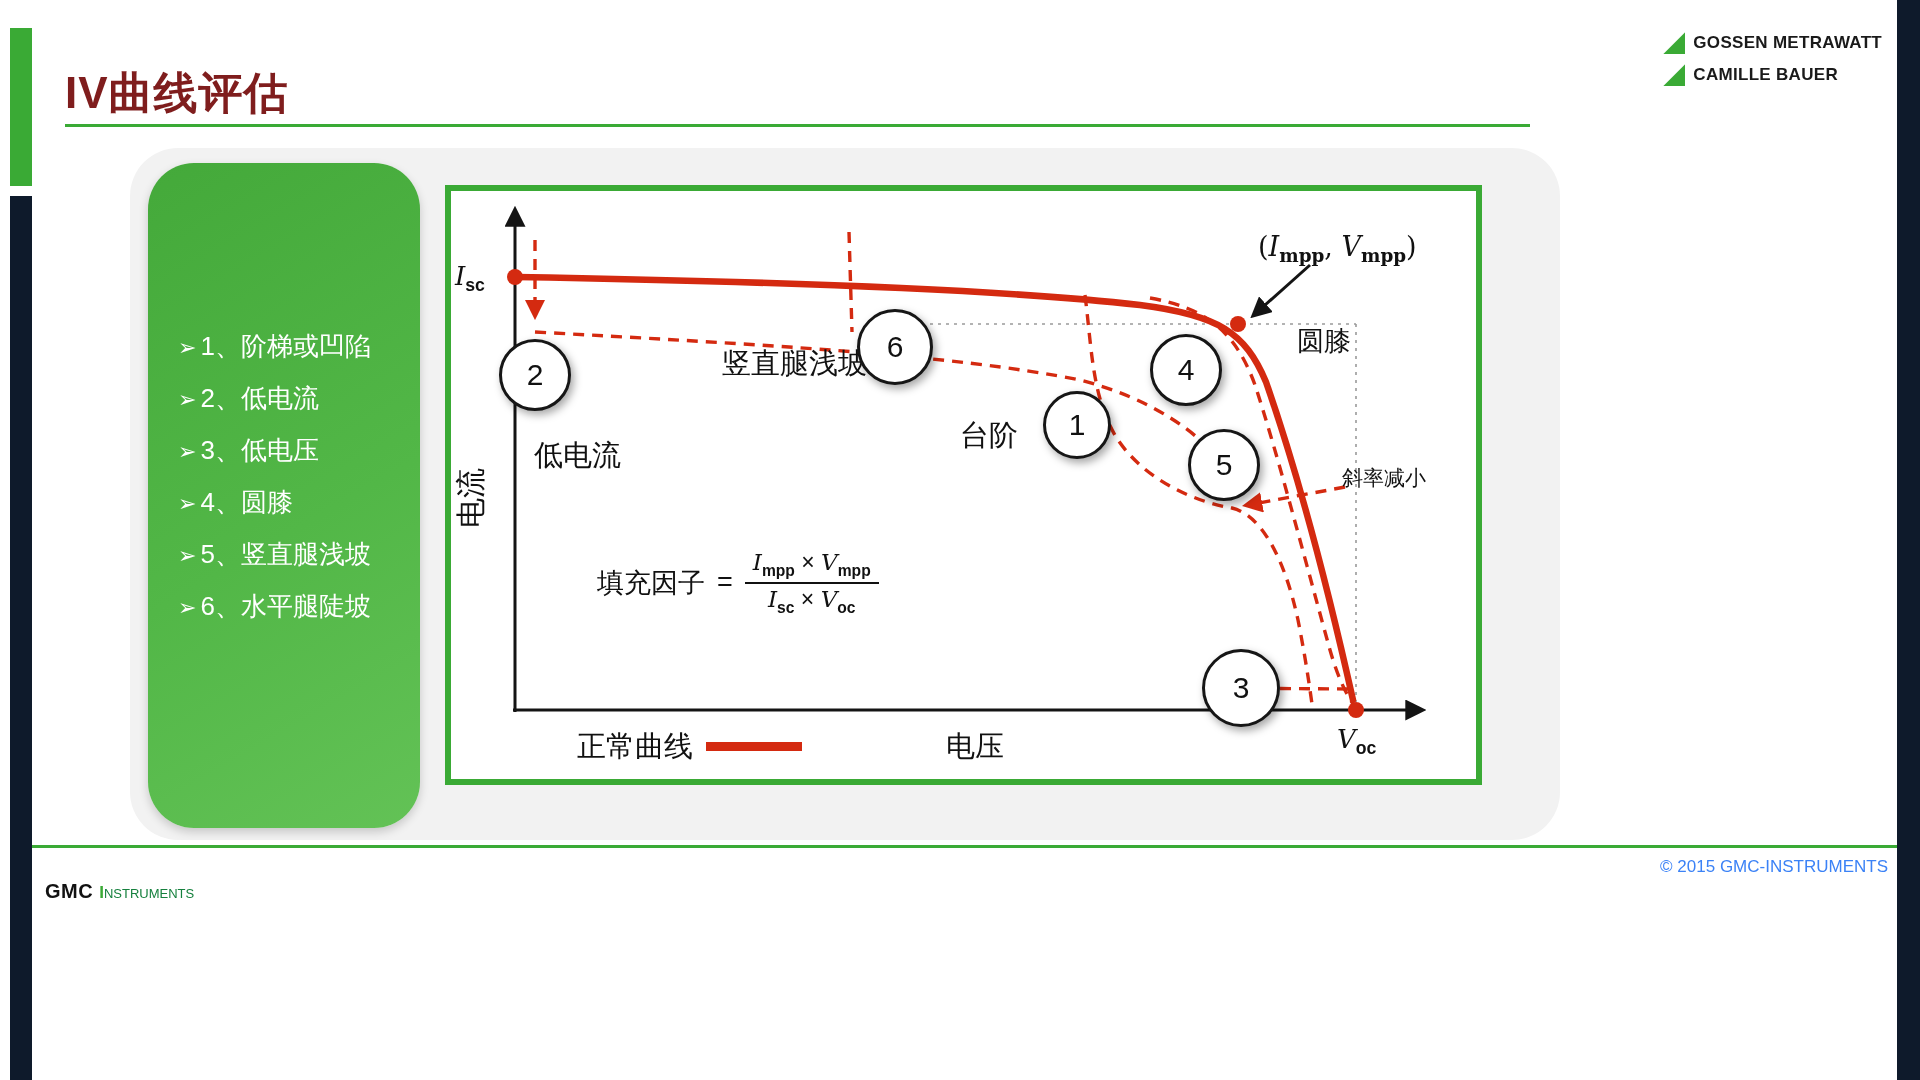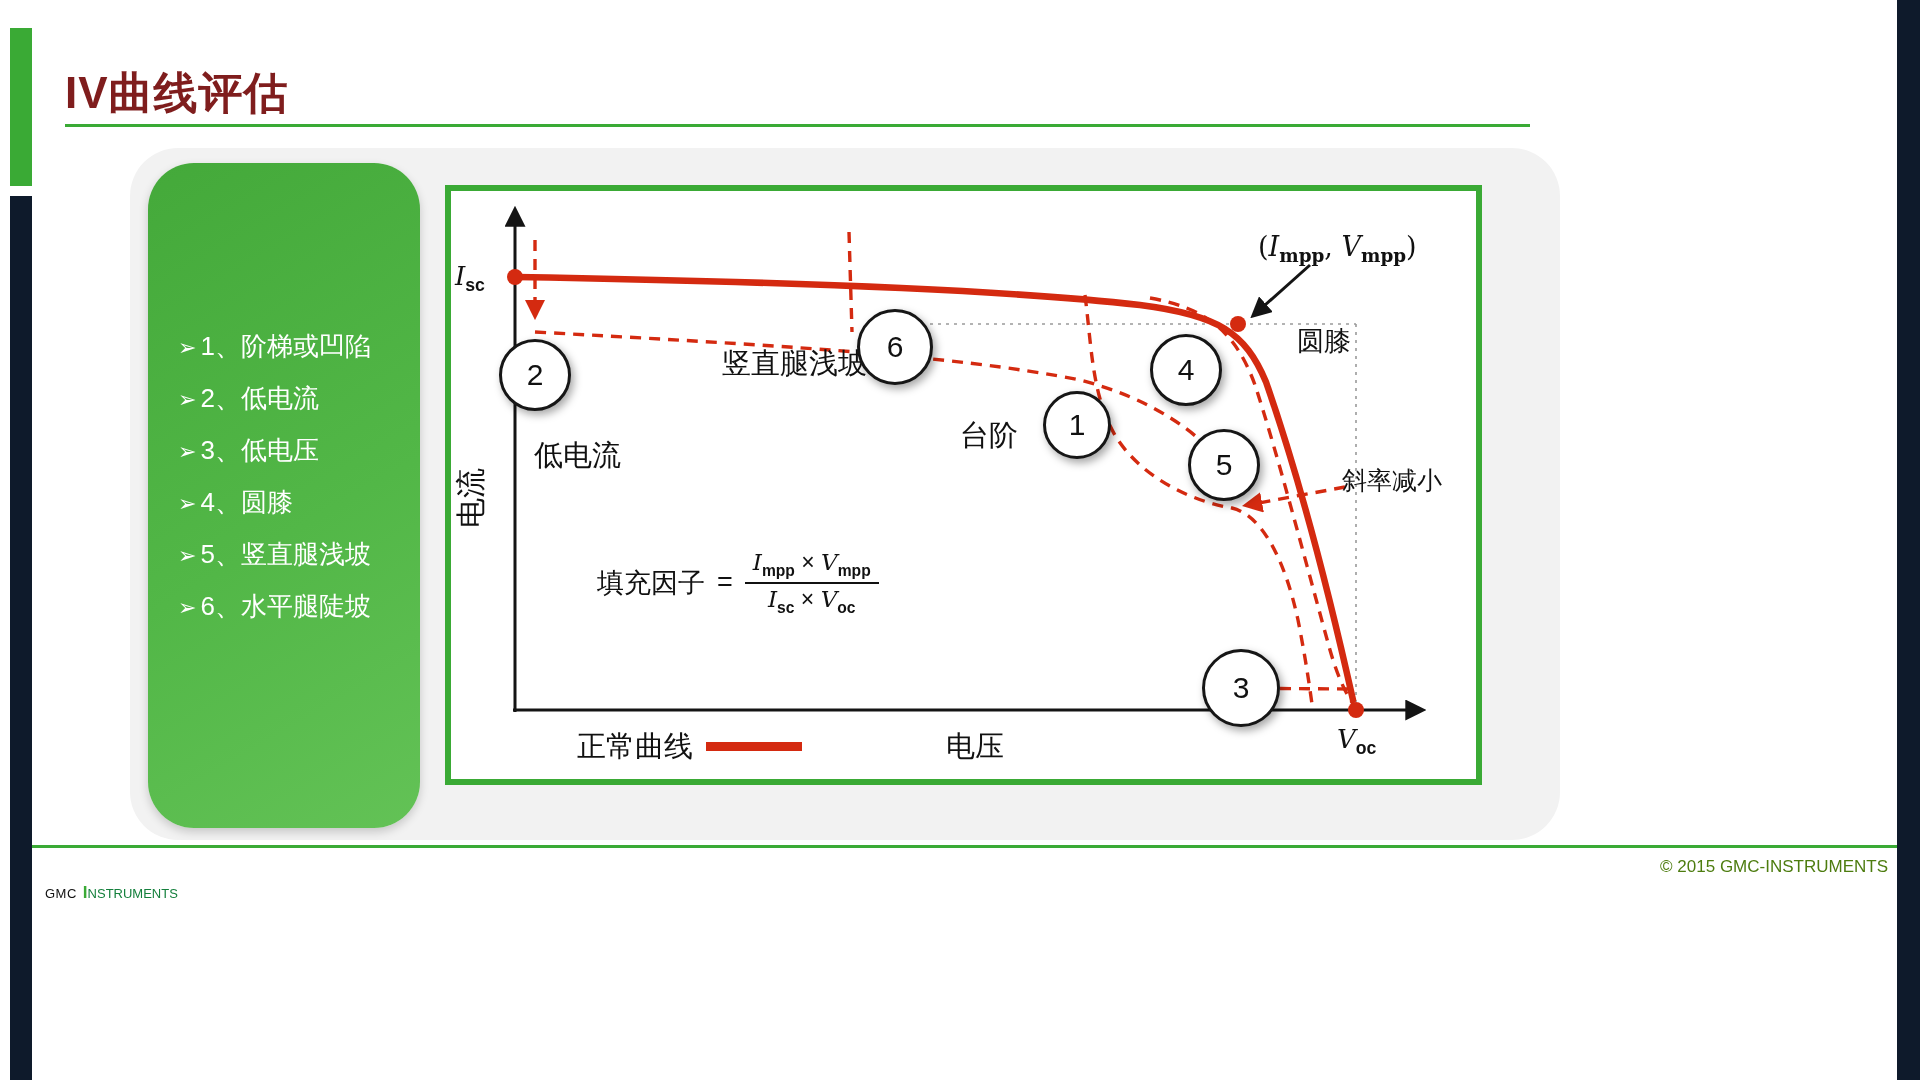--- a/index.html
+++ b/index.html
@@ -66,38 +66,48 @@
   .frac-num { border-bottom:2px solid #111; padding:0 8px 2px; white-space:nowrap; }
   .frac-den { padding-top:2px; white-space:nowrap; }
 
   
   .legend-label { position:absolute; left:577px; top:727px; font-size:29px; }
   .legend-swatch { position:absolute; left:706px; top:742px; width:96px; height:9px; background:#d42a10; }
 
   
   .footer-rule { position:absolute; left:32px; top:845px; width:1865px; height:3px; background:#3aaa35; }
   .footer-brand { position:absolute; left:45px; top:854px; display:flex; align-items:baseline; }
-  .fb-gmc { font-size:13px; font-weight:normal; letter-spacing:0.5px; }
+  .fb-gmc { font-size:20px; font-weight:bold; letter-spacing:0.5px; }
   .fb-i { font-size:17px; font-weight:bold; color:#3aaa35; margin-left:6px; }
   .fb-rest { font-size:13px; color:#15803d;margin-top:32px; }
   .footer-center { position:absolute; left:487px; top:857px; display:flex; gap:28px; font-size:17px; color:#111; }
-  .footer-right { position:absolute; right:32px; top:857px; font-size:17px; color:#4d7c0f; }
+  .footer-right { position:absolute; right:32px; top:857px; font-size:17px; color:#3b82f6; }
 </style>
 </head>
 <body>
 
 <div class="slide">
 
   <div class="bar-green-left"></div>
   <div class="bar-navy-left"></div>
   <div class="bar-navy-right"></div>
 
   <div class="title">IV曲线评估</div>
   <div class="title-rule"></div>
 
+  <div class="brand">
+    <div class="brand-row">
+      <span class="tri"></span>
+      <span class="brand-text">GOSSEN METRAWATT</span>
+    </div>
+    <div class="brand-row">
+      <span class="tri"></span>
+      <span class="brand-text">CAMILLE BAUER</span>
+    </div>
+  </div>
 
   <div class="canvas-bg"></div>
 
   <div class="green-panel">
     <ul class="panel-list">
       <li class="panel-item">
         <span class="panel-bullet">➢</span>
         <span>1、阶梯或凹陷</span>
       </li>
       <li class="panel-item">
@@ -169,21 +179,21 @@
   </div>
 
   <div class="mpp-label serif">
     <span>(</span><span class="sym">I</span><sub>mpp</sub><span>, </span><span class="sym">V</span><sub>mpp</sub><span>)</span>
   </div>
 
   <div class="chart-label" style="left:722px; top:344px;">竖直腿浅坡</div>
   <div class="chart-label" style="left:534px; top:436px;">低电流</div>
   <div class="chart-label" style="left:960px; top:416px;">台阶</div>
   <div class="chart-label" style="left:1297px; top:323px; font-size:27px;">圆膝</div>
-  <div class="chart-label" style="left:1342px; top:464px; font-size:25px;">斜率减小</div>
+  <div class="chart-label" style="left:1342px; top:464px; font-size:21px;">斜率减小</div>
 
   <div class="marker" style="left:499px;  top:339px; width:72px; height:72px;">2</div>
   <div class="marker" style="left:857px;  top:309px; width:76px; height:76px;">6</div>
   <div class="marker" style="left:1043px; top:391px; width:68px; height:68px;">1</div>
   <div class="marker" style="left:1150px; top:334px; width:72px; height:72px;">4</div>
   <div class="marker" style="left:1188px; top:429px; width:72px; height:72px;">5</div>
   <div class="marker" style="left:1202px; top:649px; width:78px; height:78px;">3</div>
 
   <div class="formula">
     <span>填充因子</span>

